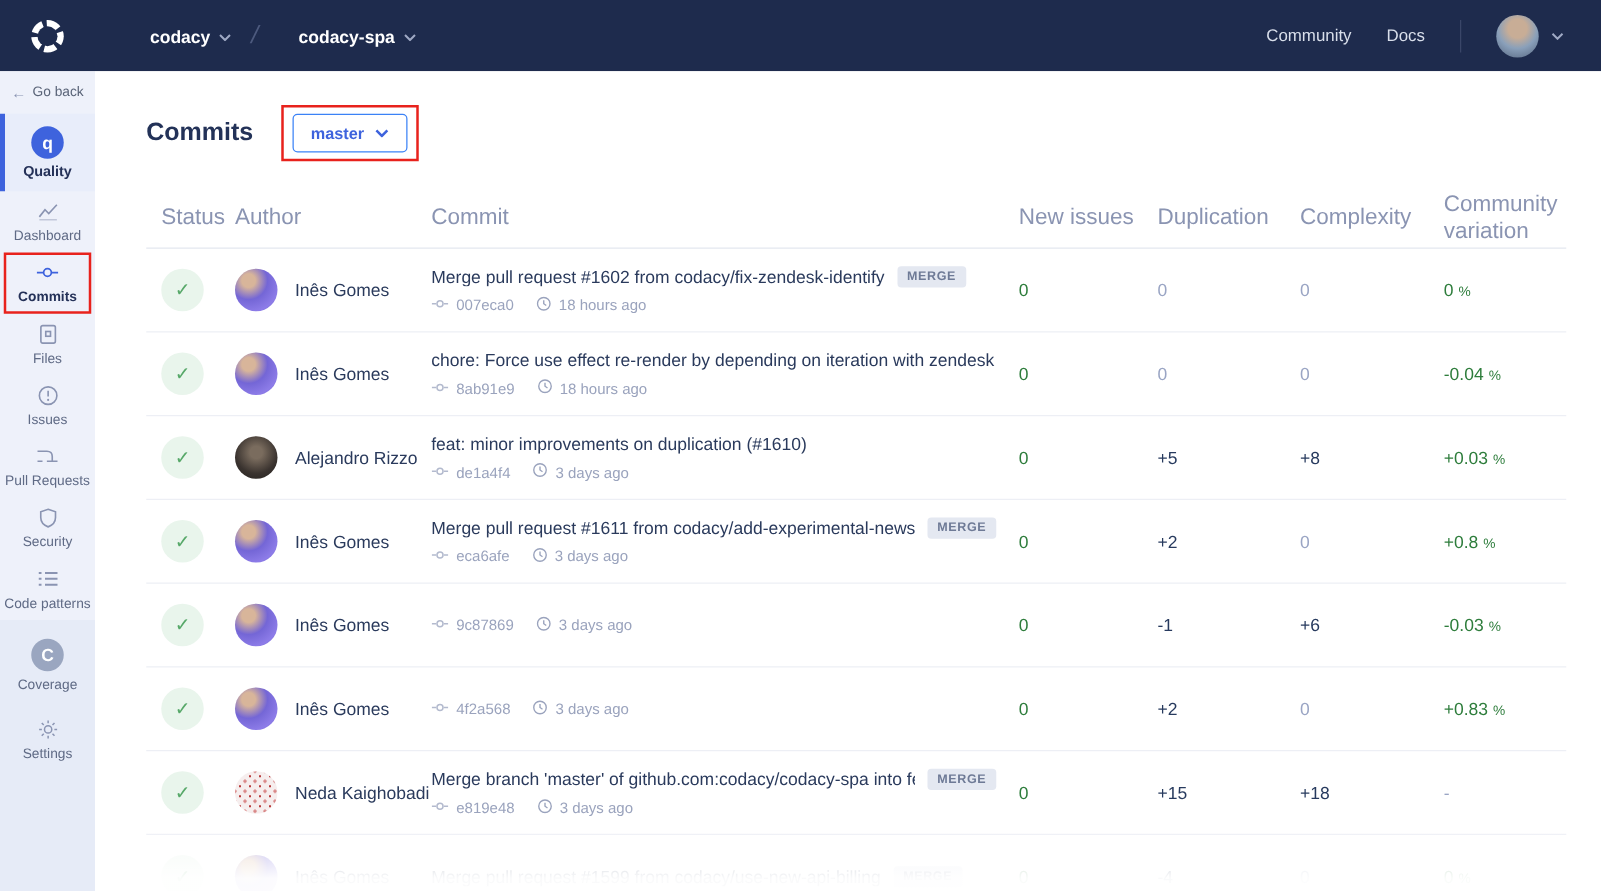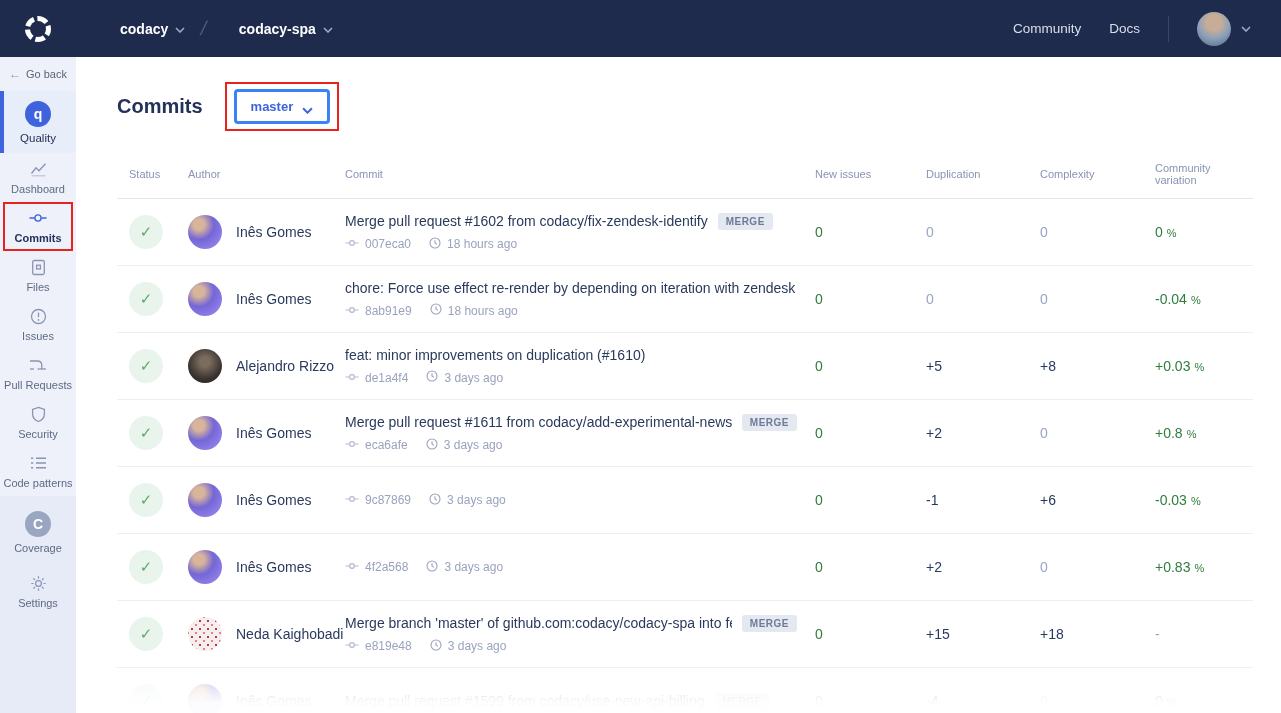--- a/index.html
+++ b/index.html
@@ -30,44 +30,44 @@
   .go-back { height:34px; display:flex; align-items:center; justify-content:center; gap:5px;
      font-size:11px; color:#5a6478; cursor:pointer; }
   .go-back .arrow { color:#8a94b2; font-size:12px; }
   .quality-item { position:relative; height:62px; display:flex; flex-direction:column; align-items:center;
      justify-content:center; gap:5px; background:#e8edfa; cursor:pointer; }
   .quality-item::before { content:""; position:absolute; left:0; top:0; bottom:0; width:4px; background:#3e63dd; }
   .icon-circle { width:26px; height:26px; border-radius:50%; display:flex; align-items:center; justify-content:center;
      color:#fff; font-size:14px; font-weight:700; }
   .icon-circle--blue { background:#3e63dd; }
   .icon-circle--gray { background:#9aa6c0; }
-  .quality-label { font-size:11.5px; font-weight:400; color:#243158; }
+  .quality-label { font-size:11.5px; font-weight:700; color:#243158; }
   .side-item { height:49px; display:flex; flex-direction:column; align-items:center; justify-content:center;
      gap:5px; cursor:pointer; }
   .side-icon { display:flex; align-items:center; justify-content:center; height:17px; }
   .side-label { font-size:11px; color:#5f6a85; white-space:nowrap; }
   .side-item.active .side-label { font-weight:700; color:#243158; }
   .side-item.annotated { border:2.5px solid #e8221c; margin:0 3px; }
   .side-secondary { flex:1; background:#e6ebf7; display:flex; flex-direction:column; padding-top:6px; }
   .side-secondary .side-item { height:60px; }
 
   
   .main { flex:1; position:relative; padding:26px 28px 0 41px; overflow:hidden; background:#fff; }
   .page-header { display:flex; align-items:center; gap:22px; height:46px; }
   .page-title { font-size:20px; font-weight:700; color:#233258; }
   .anno-box { border:2.5px solid #e8221c; padding:5px 7px; }
-  .branch-btn { display:flex; align-items:flex-end; gap:9px; background:#fff; border:3px solid #3b82f6;
+  .branch-btn { display:flex; align-items:center; gap:9px; background:#fff; border:1px solid #3b82f6;
      border-radius:4px; padding:7px 14px; font-size:13px; font-weight:700; color:#3e63dd; cursor:pointer;
      font-family:"Liberation Sans", sans-serif; }
   .branch-btn .chev { display:flex; color:#3e63dd; }
 
   
   .table { margin-top:20px; }
   .tgrid { display:grid; grid-template-columns:71px 157px 1fr 111px 114px 115px 98px; align-items:center; }
-  .theader { height:50px; border-bottom:1px solid #e3e7ef; color:#8a94b2; font-size:11px; }
+  .theader { height:50px; border-bottom:1px solid #e3e7ef; color:#8a94b2; font-size:18px; }
   .theader .cell-status { padding-left:12px; }
   .trow { height:67px; border-bottom:1px solid #edeff5; }
   .trow.faded { opacity:.5; }
   .cell-status { padding-left:12px; }
   .status-circle { width:34px; height:34px; border-radius:50%; background:#e9f5ec; display:flex;
      align-items:center; justify-content:center; color:#57a869; font-size:15px; }
   .cell-author { display:flex; align-items:center; gap:14px;text-align:center; }
   .avatar { width:34px; height:34px; border-radius:50%; flex-shrink:0; }
   .avatar--ines { background:radial-gradient(circle at 32% 28%, #d8b59a 16%, #7466d6 45%, #8d7ce8 75%, #6a5cc9 100%); }
   .avatar--alejandro { background:radial-gradient(circle at 50% 38%, #7a6c5e 18%, #3a332f 62%, #23201e 100%); }

